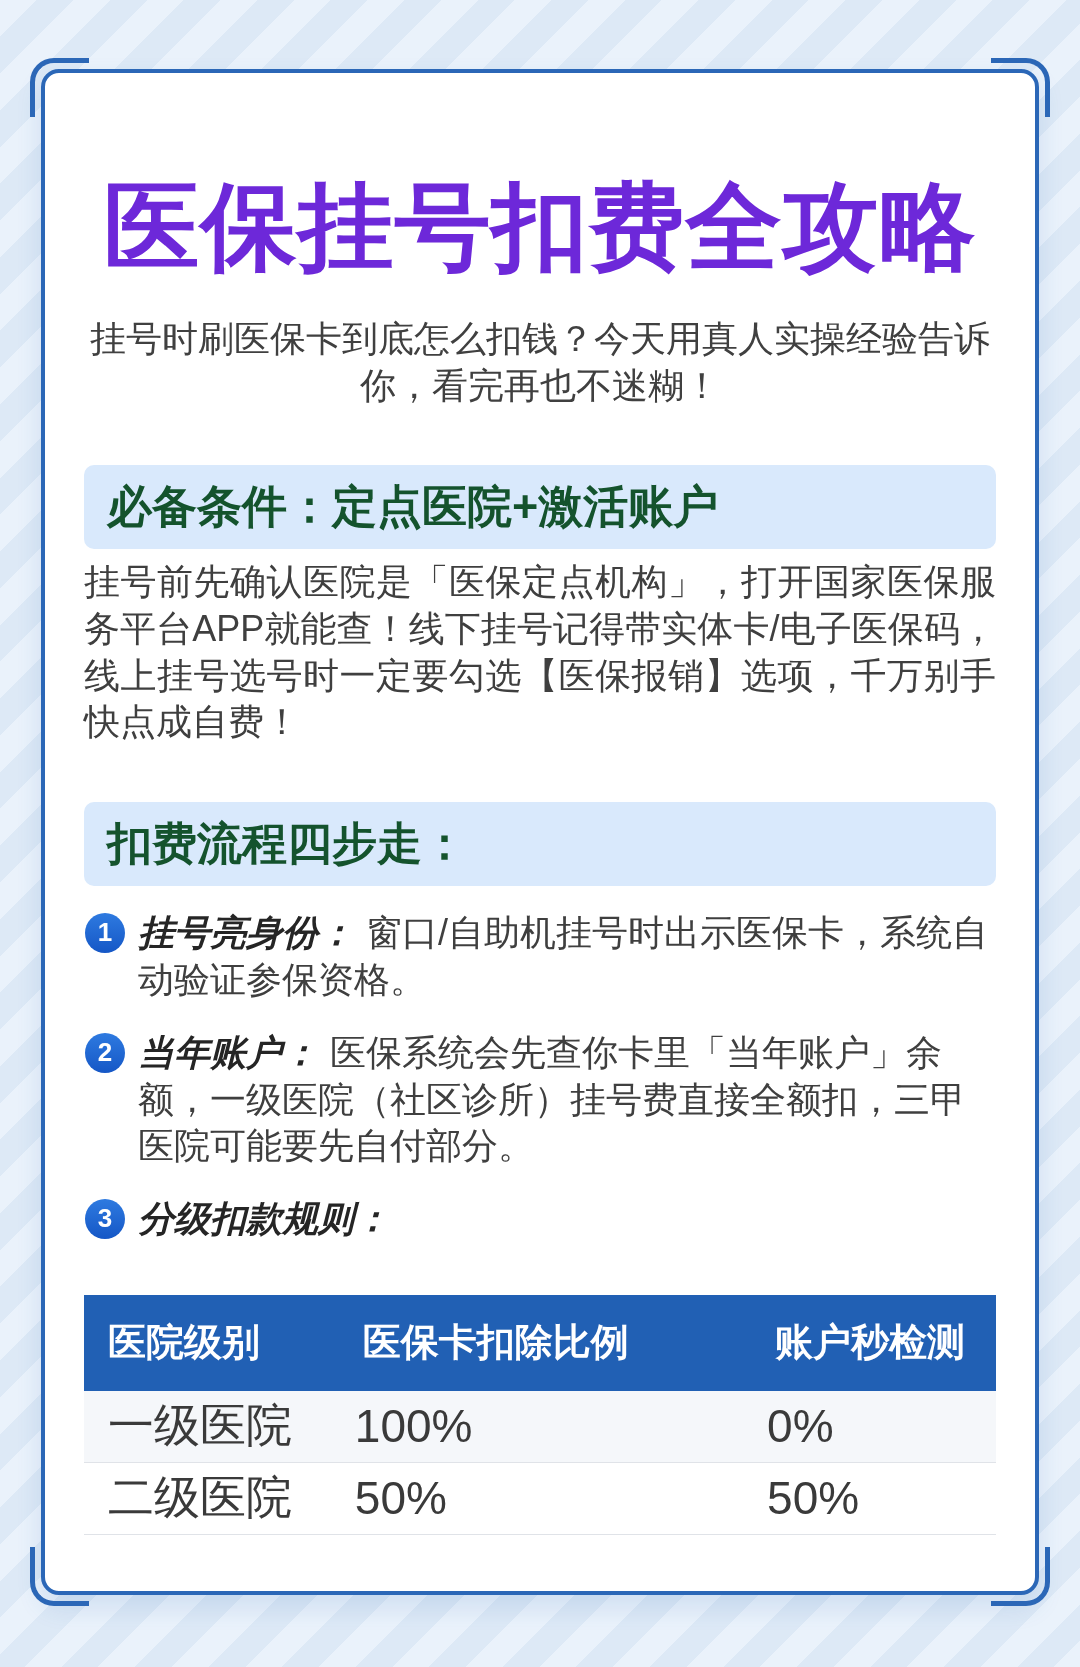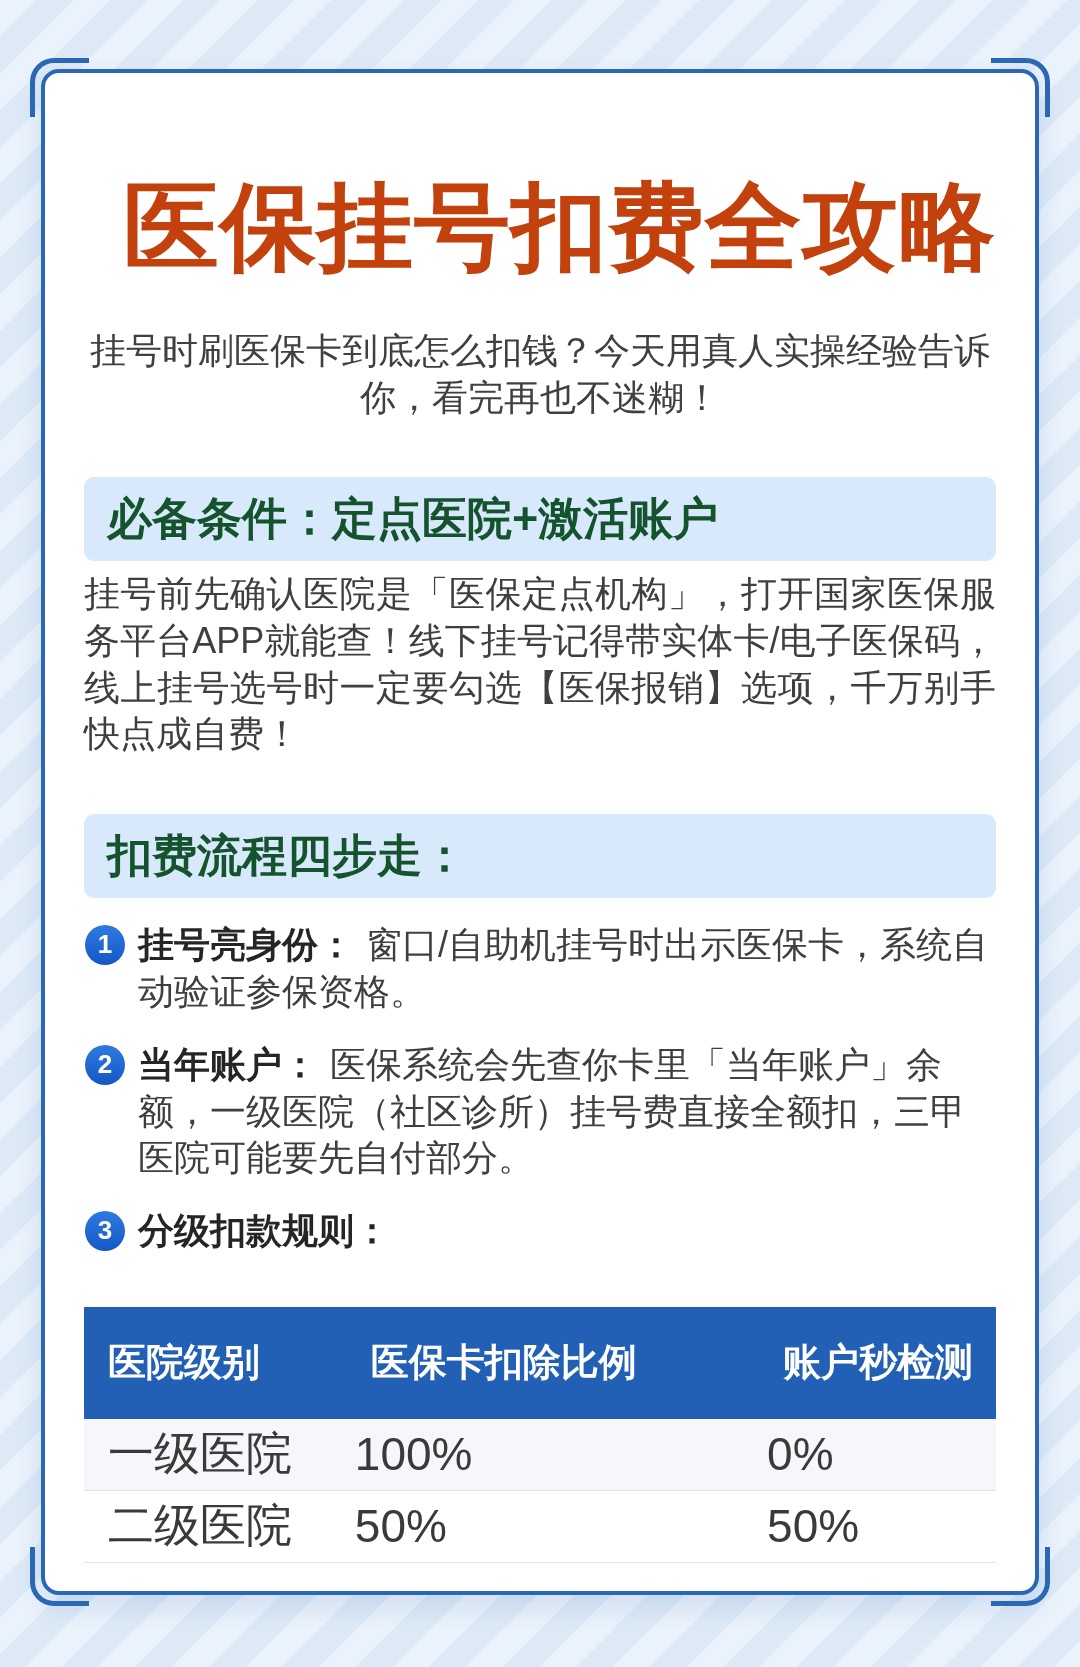--- a/index.html
+++ b/index.html
@@ -30,30 +30,30 @@
     width: 54px;
     height: 54px;
   }
   .bracket.tl { top: -15px; left: -15px; border-top: 5px solid #2b67b7; border-left: 5px solid #2b67b7; border-top-left-radius: 24px; }
   .bracket.tr { top: -15px; right: -15px; border-top: 5px solid #2b67b7; border-right: 5px solid #2b67b7; border-top-right-radius: 24px; }
   .bracket.bl { bottom: -15px; left: -15px; border-bottom: 5px solid #2b67b7; border-left: 5px solid #2b67b7; border-bottom-left-radius: 24px; }
   .bracket.br { bottom: -15px; right: -15px; border-bottom: 5px solid #2b67b7; border-right: 5px solid #2b67b7; border-bottom-right-radius: 24px; }
 
   .title {
     margin: 102px 0 0;
-    text-align: right;
+    text-align: center;
     font-size: 96px;
     line-height: 1.08;
     font-weight: bold;
-    color: #c2410c;
+    color: #6d28d9;
     letter-spacing: 1px;
     white-space: nowrap;
   }
   .subtitle {
-    margin: 48px auto 0;
+    margin: 36px auto 0;
     width: 912px;
     text-align: center;
     font-size: 36px;
     line-height: 1.31;
     color: #404040;
   }
   .band {
     margin-top: 56px;
     background: #d9e9fc;
     border-radius: 10px;
@@ -92,35 +92,36 @@
     font-weight: bold;
     display: flex;
     align-items: center;
     justify-content: center;
   }
   .step-body { flex: 1; }
   .step-label {
     font-weight: bold;
     color: #252525;
     margin-right: 12px;
+    font-style: italic;
   }
   table.rates {
     margin-top: 52px;
     width: 100%;
     border-collapse: collapse;
     table-layout: fixed;
   }
   table.rates th {
     height: 80px;
     background: #2160b4;
     color: #ffffff;
     font-size: 38px;
     font-weight: bold;
     text-align: left;
-    padding: 16px;
+    padding: 8px;
   }
   table.rates td {
     height: 71px;
     font-size: 46px;
     color: #3a3a3a;
     text-align: left;
     padding: 0;
     border-bottom: 1px solid #e0e3e8;
   }
   table.rates .col1 { padding-left: 24px; }

